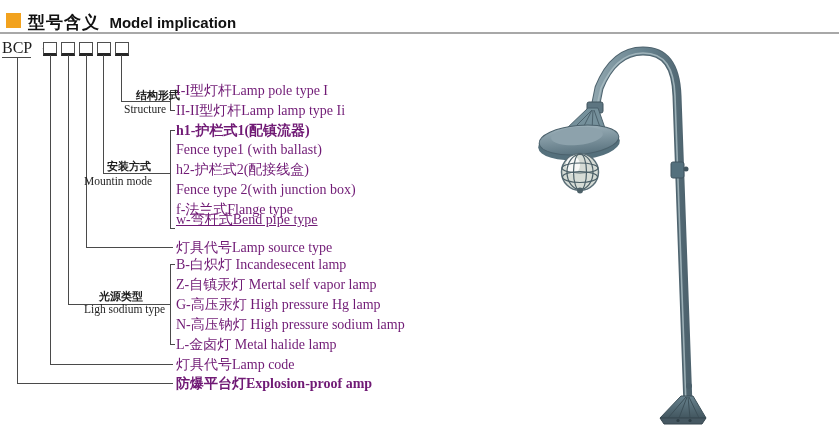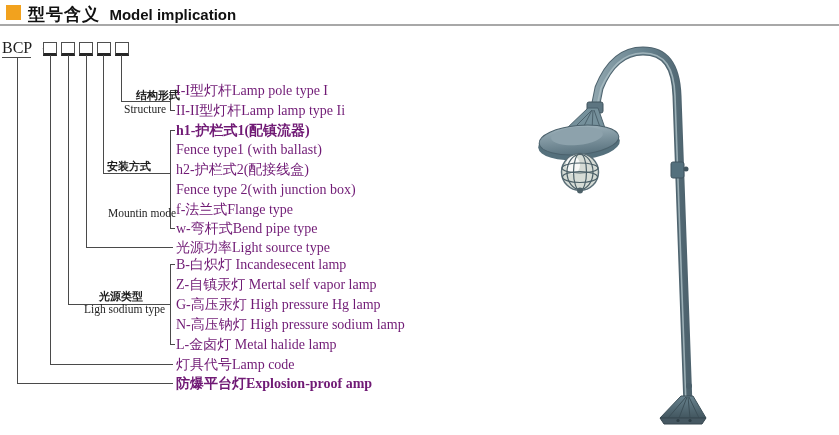--- a/index.html
+++ b/index.html
@@ -1,21 +1,21 @@
 <!DOCTYPE html>
 <html><head>
 <meta charset="utf-8">
 <style>
   html,body{margin:0;padding:0;}
   body{
     width:839px;height:435px;position:relative;background:#ffffff;
     font-family:"Liberation Serif", serif;color:#222;overflow:hidden;
   }
   
-  .hdr{position:absolute;left:0;top:0;width:681px;height:26px;}
+  .hdr{position:absolute;left:0;top:8px;width:681px;height:26px;}
   .hdr-rule{position:absolute;left:0;top:24px;width:839px;height:2px;background:#a8a8a8;}
   .hdr-bullet{position:absolute;left:6px;top:5px;width:15px;height:15px;}
   .hdr-title{position:absolute;left:28px;top:3px;white-space:nowrap;
     font-family:"Liberation Sans", sans-serif;font-weight:bold;color:#111;}
   .hdr-title .zh{font-size:17px;letter-spacing:1px;}
   .hdr-title .en{font-size:15px;margin-left:5px;}
   
   .model{position:absolute;left:2px;top:39px;height:18px;white-space:nowrap;font-size:16px;color:#1c1c1c;}
   .model .prefix{display:inline-block;}
   .model .sep{display:inline-block;margin:0 4px 0 6px;}
@@ -69,36 +69,36 @@
 
   <path d="M175,90 H170 V110 H175"></path>
   <path d="M175,130 H170 V228 H175"></path>
   <path d="M175,264 H170 V344 H175"></path>
 </svg>
 
 <div class="glabel-zh" style="left:136px;top:88px;font-family:Liberation Mono, monospace;">结构形式</div>
 <div class="glabel-en" style="left:124px;top:103px;">Structure</div>
 
 <div class="glabel-zh" style="left:107px;top:159px;">安装方式</div>
-<div class="glabel-en" style="left:108px;top:175px;margin-top:32px;">Mountin mode</div>
+<div class="glabel-en" style="left:84px;top:175px;">Mountin mode</div>
 
 <div class="glabel-zh" style="left:99px;top:289px;">光源类型</div>
 <div class="glabel-en" style="left:84px;top:303px;">Ligh sodium type</div>
 
 <div class="row" style="top:83px;">I-I型灯杆Lamp pole type I</div>
 <div class="row" style="top:103px;">II-II型灯杆Lamp lamp type Ii</div>
 
 <div class="row" style="top:123px;font-weight:bold;">h1-护栏式1(配镇流器)</div>
 <div class="row" style="top:142px;">Fence type1 (with ballast)</div>
 <div class="row" style="top:162px;">h2-护栏式2(配接线盒)</div>
 <div class="row" style="top:182px;">Fence type 2(with junction box)</div>
 <div class="row" style="top:202px;">f-法兰式Flange type</div>
-<div class="row" style="top:221px;">w-弯杆式Bend pipe type</div>
+<div class="row" style="top:212px;text-decoration:underline;">w-弯杆式Bend pipe type</div>
 
-<div class="row" style="top:240px;">光源功率Light source type</div>
+<div class="row" style="top:240px;">灯具代号Lamp source type</div>
 
 <div class="row" style="top:257px;">B-白炽灯 Incandesecent lamp</div>
 <div class="row" style="top:277px;">Z-自镇汞灯 Mertal self vapor lamp</div>
 <div class="row" style="top:297px;">G-高压汞灯 High pressure Hg lamp</div>
 <div class="row" style="top:317px;">N-高压钠灯 High pressure sodium lamp</div>
 <div class="row" style="top:337px;">L-金卤灯 Metal halide lamp</div>
 
 <div class="row" style="top:357px;">灯具代号Lamp code</div>
 <div class="row" style="top:376px;font-weight:bold;">防爆平台灯Explosion-proof amp</div>
 

